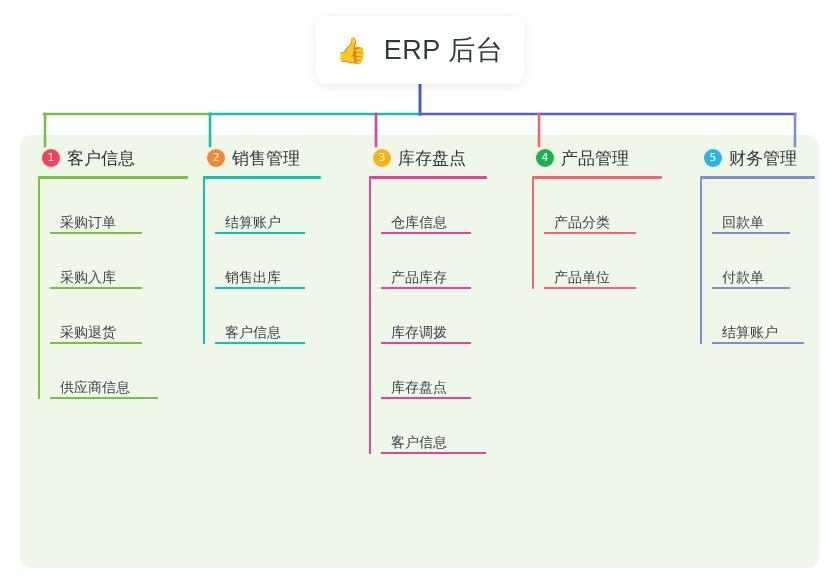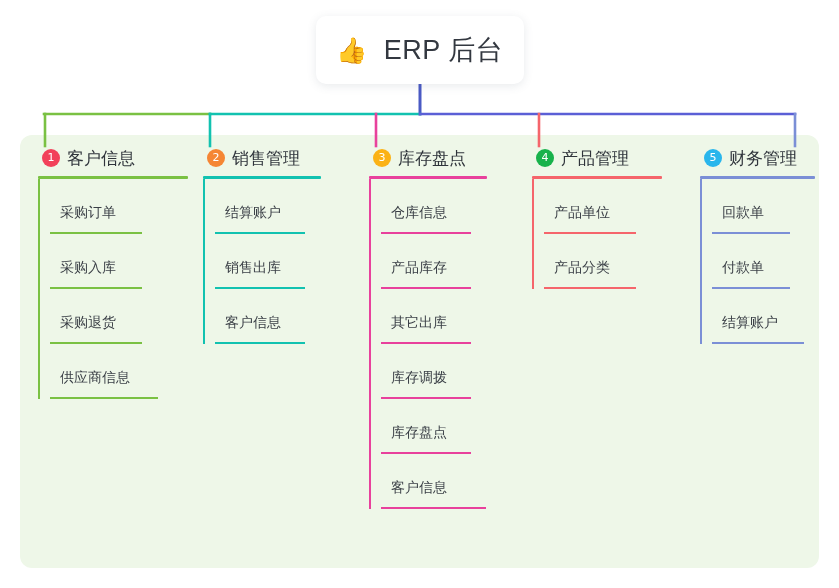--- a/index.html
+++ b/index.html
@@ -112,21 +112,21 @@
     position: relative;
     margin-top: 0;
   }
   .item {
     position: relative;
     box-sizing: border-box;
     height: 55px;
     display: flex;
     align-items: flex-end;
     padding-left: 22px;
-    padding-bottom: 13px;
+    padding-bottom: 3px;
   }
   .item-label {
     font-size: 14px;
     color: #3a3f46;
     white-space: nowrap;
     line-height: 18px;
   }
   .item-rule {
     position: absolute;
     left: 12px;
@@ -224,24 +224,20 @@
           <div class="item-spine" style="background: rgb(232, 65, 156);"></div>
           <div class="item">
             <span class="item-label">仓库信息</span>
             <div class="item-rule" style="background: rgb(232, 65, 156); width: 90px;"></div>
           </div>
           <div class="item">
             <span class="item-label">产品库存</span>
             <div class="item-rule" style="background: rgb(232, 65, 156); width: 90px;"></div>
           </div>
           <div class="item">
-            <span class="item-label">其它出库</span>
-            <div class="item-rule" style="background: rgb(232, 65, 156); width: 90px;"></div>
-          </div>
-          <div class="item">
             <span class="item-label">库存调拨</span>
             <div class="item-rule" style="background: rgb(232, 65, 156); width: 90px;"></div>
           </div>
           <div class="item">
             <span class="item-label">库存盘点</span>
             <div class="item-rule" style="background: rgb(232, 65, 156); width: 90px;"></div>
           </div>
           <div class="item">
             <span class="item-label">客户信息</span>
             <div class="item-rule" style="background: rgb(232, 65, 156); width: 105px;"></div>
@@ -250,27 +246,27 @@
       </div>
       <div class="column" style="left: 532px; width: 130px;">
         <div class="col-head">
           <span class="badge" style="background: rgb(24, 178, 75);">4</span>
           <span class="col-title">产品管理</span>
         </div>
         <div class="head-rule" style="background: rgb(245, 101, 107); width: 130px;"></div>
         <div class="items">
           <div class="item-spine" style="background: rgb(245, 101, 107);"></div>
           <div class="item">
+            <span class="item-label">产品分类</span>
+            <div class="item-rule" style="background: rgb(245, 101, 107); width: 92px;"></div>
+          </div>
+          <div class="item">
             <span class="item-label">产品单位</span>
             <div class="item-rule" style="background: rgb(245, 101, 107); width: 92px;"></div>
           </div>
-          <div class="item">
-            <span class="item-label">产品分类</span>
-            <div class="item-rule" style="background: rgb(245, 101, 107); width: 92px;"></div>
-          </div>
         </div>
       </div>
       <div class="column" style="left: 700px; width: 115px;">
         <div class="col-head">
           <span class="badge" style="background: rgb(41, 182, 236);">5</span>
           <span class="col-title">财务管理</span>
         </div>
         <div class="head-rule" style="background: rgb(123, 143, 214); width: 115px;"></div>
         <div class="items">
           <div class="item-spine" style="background: rgb(123, 143, 214);"></div>

